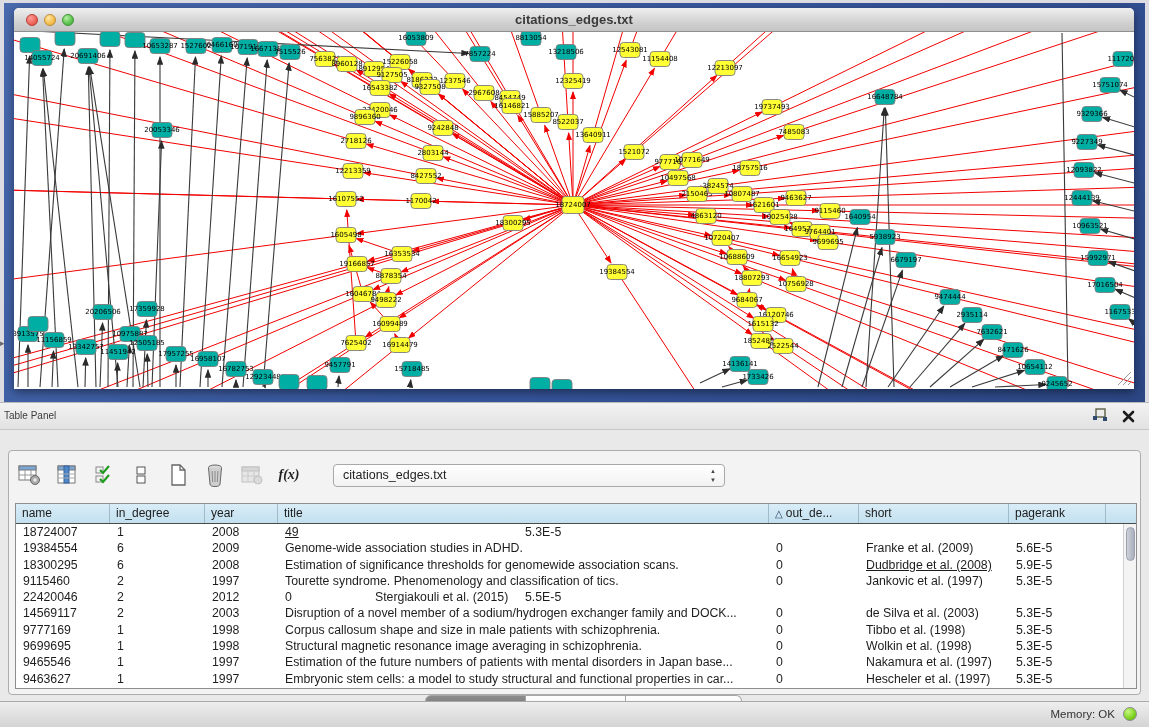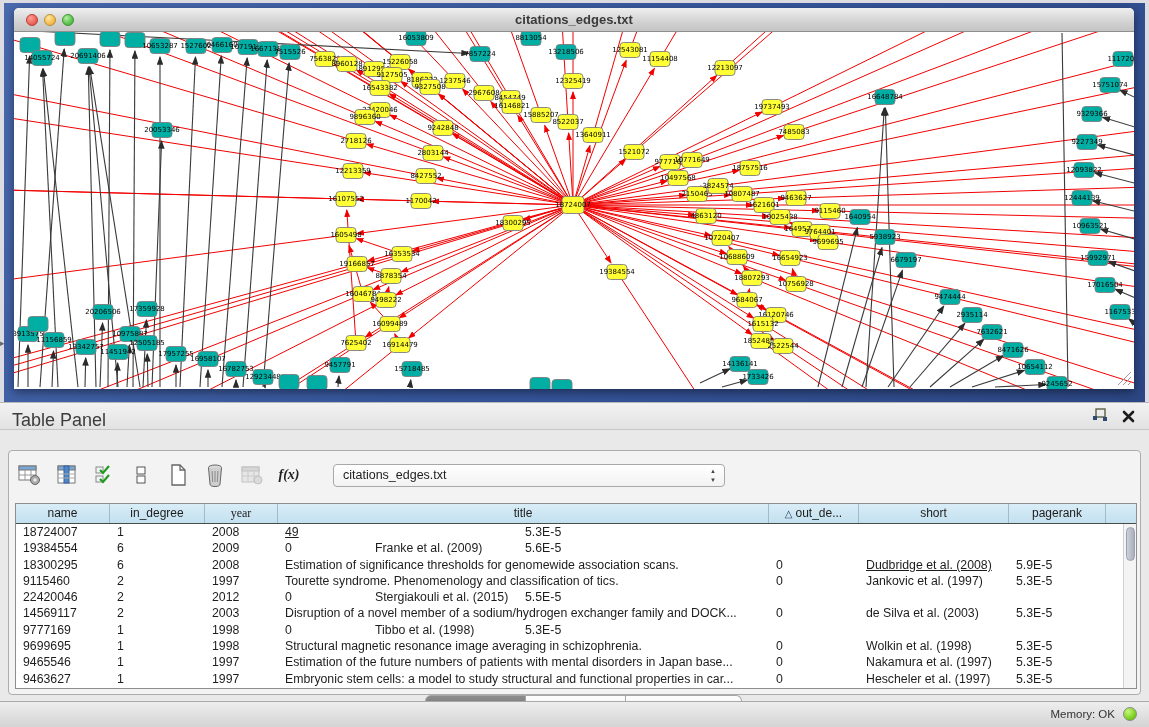--- a/index.html
+++ b/index.html
@@ -23,41 +23,41 @@
   .t-yellow{left:30px;background:radial-gradient(circle at 35% 30%,#ffe9a8,#f5bf4f 55%,#dfa33d);border:1px solid #c08e35;box-sizing:border-box;}
   .t-green{left:48px;background:radial-gradient(circle at 35% 30%,#b4f0a4,#61c554 55%,#43a838);border:1px solid #3f9334;box-sizing:border-box;}
   .win-title{position:absolute;top:4px;left:0;width:100%;text-align:center;
     font-size:13px;font-weight:bold;color:#3a3a3a;}
   .canvas-wrap{position:absolute;left:0;top:24px;width:1120px;height:357px;background:#fff;overflow:hidden;}
   .collapse-arrow{position:absolute;left:0px;top:338px;font-size:9px;color:#66666e;}
   
   .panel-header{position:absolute;left:0;top:402px;width:1149px;height:28px;
     background:linear-gradient(#f2f2f2,#e2e2e2);
     border-top:1px solid #b8b8b8;border-bottom:1px solid #c6c6c6;box-sizing:border-box;}
-  .panel-title{position:absolute;left:12px;top:7px;font-size:18px;color:#3c3c3c;}
+  .panel-title{position:absolute;left:4px;top:7px;font-size:10px;color:#3c3c3c;}
   .ph-icons{position:absolute;right:14px;top:5px;display:flex;gap:14px;align-items:center;}
   .panel-body{position:absolute;left:0;top:430px;width:1149px;height:271px;background:#e9e9e9;}
   .inner-card{position:absolute;left:8px;top:20px;width:1131px;height:243px;
     background:#f3f3f3;border:1px solid #adadad;border-radius:4px;}
   
   .tbar{position:absolute;left:8px;top:10px;height:28px;display:flex;align-items:center;}
   .tb-icon{margin-right:11px;display:inline-flex;align-items:center;justify-content:center;
     width:26px;height:26px;cursor:default;}
   .fx{font-family:"Liberation Serif",serif;font-style:italic;font-weight:bold;font-size:14px;color:#222;}
   .combo{margin-left:20px;width:392px;height:23px;background:linear-gradient(#ffffff,#f2f2f2);
     border:1px solid #a8a8a8;border-radius:4px;display:flex;align-items:center;
     font-size:12.5px;color:#222;padding-left:9px;box-sizing:border-box;position:relative;}
   .combo-arrows{position:absolute;right:8px;top:2px;font-size:6px;line-height:9px;color:#444;text-align:center;}
   
   .dtable{position:absolute;left:6px;top:52px;width:1122px;height:186px;background:#fff;
     border:1px solid #8e8e8e;box-sizing:border-box;overflow:hidden;}
   .thead{display:flex;height:20px;background:linear-gradient(#d9edf7,#c3e0ef);
     border-bottom:1px solid #4a4a4a;box-sizing:border-box;}
-  .th{font-size:12px;color:#1c1c1c;text-align:center;line-height:19px;
-    border-right:1px solid #9fbccb;box-sizing:border-box;overflow:hidden;white-space:nowrap;}
+  .th{font-size:12px;color:#1c1c1c;text-align:left;line-height:19px;
+    border-right:1px solid #9fbccb;box-sizing:border-box;overflow:hidden;white-space:nowrap;padding-left:6px;}
   .sortglyph{font-size:10px;color:#23425f;margin-right:3px;}
   .trow{display:flex;height:16.3px;font-size:12.3px;color:#1d1d1d;line-height:16.3px;}
   .td{padding-left:7px;box-sizing:border-box;overflow:hidden;white-space:nowrap;}
   .vscroll{position:absolute;right:0px;top:20px;width:13px;height:164px;background:#f4f4f4;
     border-left:1px solid #d0d0d0;box-sizing:border-box;}
   .vthumb{position:absolute;left:1.5px;top:3px;width:9px;height:34px;border-radius:5px;
     background:linear-gradient(90deg,#cdd1da,#a9aebc);border:1px solid #9aa0ae;box-sizing:border-box;}
   
   .tabs{position:absolute;left:0;top:244px;width:1149px;height:26px;display:flex;justify-content:center;}
   .seg{height:22px;line-height:22px;font-size:12.5px;padding:0 18px;
@@ -896,39 +896,40 @@
       <div class="combo">
         <span>citations_edges.txt</span>
         <span class="combo-arrows">▲<br>▼</span>
       </div>
     </div>
 
     <div class="dtable">
       <div class="thead" id="thead">
           <div class="th" style="width: 94px;">name</div>
           <div class="th" style="width: 95px;">in_degree</div>
-          <div class="th" style="width: 73px; font-family: Liberation Serif, serif;">year</div>
+          <div class="th" style="width: 73px;">year</div>
           <div class="th" style="width: 491px;">title</div>
           <div class="th" style="width: 90px;"><span class="sortglyph">△</span>out_de...</div>
           <div class="th" style="width: 150px;">short</div>
           <div class="th" style="width: 97px;">pagerank</div>
         </div>
       <div id="tbody">
           <div class="trow">
             <div class="td" style="width: 94px;">18724007</div>
             <div class="td" style="width: 95px;">1</div>
             <div class="td" style="width: 73px;">2008</div>
             <div class="td" style="width: 90px; text-decoration: underline;">49</div>
             <div class="td" style="width: 150px; margin-top: 28px;">Yano et al. (2008)</div>
             <div class="td" style="width: 97px;">5.3E-5</div>
           </div>
           <div class="trow">
             <div class="td" style="width: 94px;">19384554</div>
             <div class="td" style="width: 95px;">6</div>
             <div class="td" style="width: 73px;">2009</div>
+            <div class="td" style="width: 491px;">Genome-wide association studies in ADHD.</div>
             <div class="td" style="width: 90px;">0</div>
             <div class="td" style="width: 150px;">Franke et al. (2009)</div>
             <div class="td" style="width: 97px;">5.6E-5</div>
           </div>
           <div class="trow">
             <div class="td" style="width: 94px;">18300295</div>
             <div class="td" style="width: 95px;">6</div>
             <div class="td" style="width: 73px;">2008</div>
             <div class="td" style="width: 491px;">Estimation of significance thresholds for genomewide association scans.</div>
             <div class="td" style="width: 90px;">0</div>
@@ -958,20 +959,21 @@
             <div class="td" style="width: 73px;">2003</div>
             <div class="td" style="width: 491px;">Disruption of a novel member of a sodium/hydrogen exchanger family and DOCK...</div>
             <div class="td" style="width: 90px;">0</div>
             <div class="td" style="width: 150px;">de Silva et al. (2003)</div>
             <div class="td" style="width: 97px;">5.3E-5</div>
           </div>
           <div class="trow">
             <div class="td" style="width: 94px;">9777169</div>
             <div class="td" style="width: 95px;">1</div>
             <div class="td" style="width: 73px;">1998</div>
+            <div class="td" style="width: 491px;">Corpus callosum shape and size in male patients with schizophrenia.</div>
             <div class="td" style="width: 90px;">0</div>
             <div class="td" style="width: 150px;">Tibbo et al. (1998)</div>
             <div class="td" style="width: 97px;">5.3E-5</div>
           </div>
           <div class="trow">
             <div class="td" style="width: 94px;">9699695</div>
             <div class="td" style="width: 95px;">1</div>
             <div class="td" style="width: 73px;">1998</div>
             <div class="td" style="width: 491px;">Structural magnetic resonance image averaging in schizophrenia.</div>
             <div class="td" style="width: 90px;">0</div>

